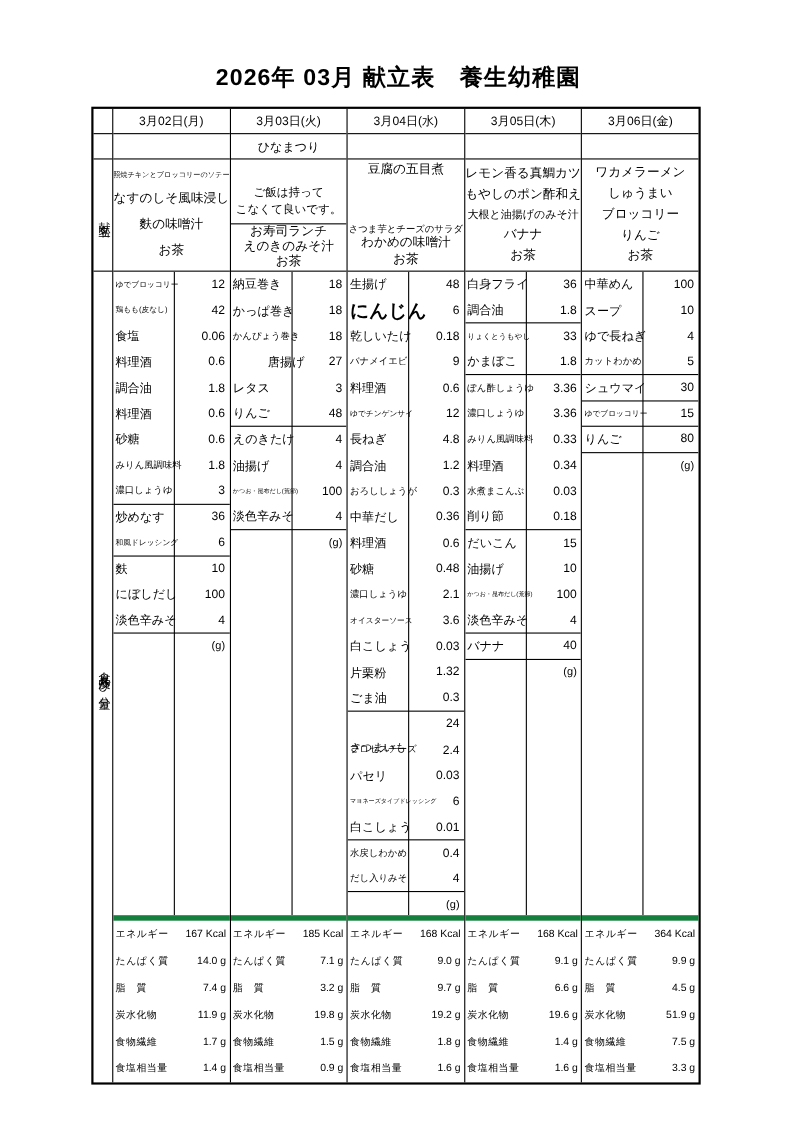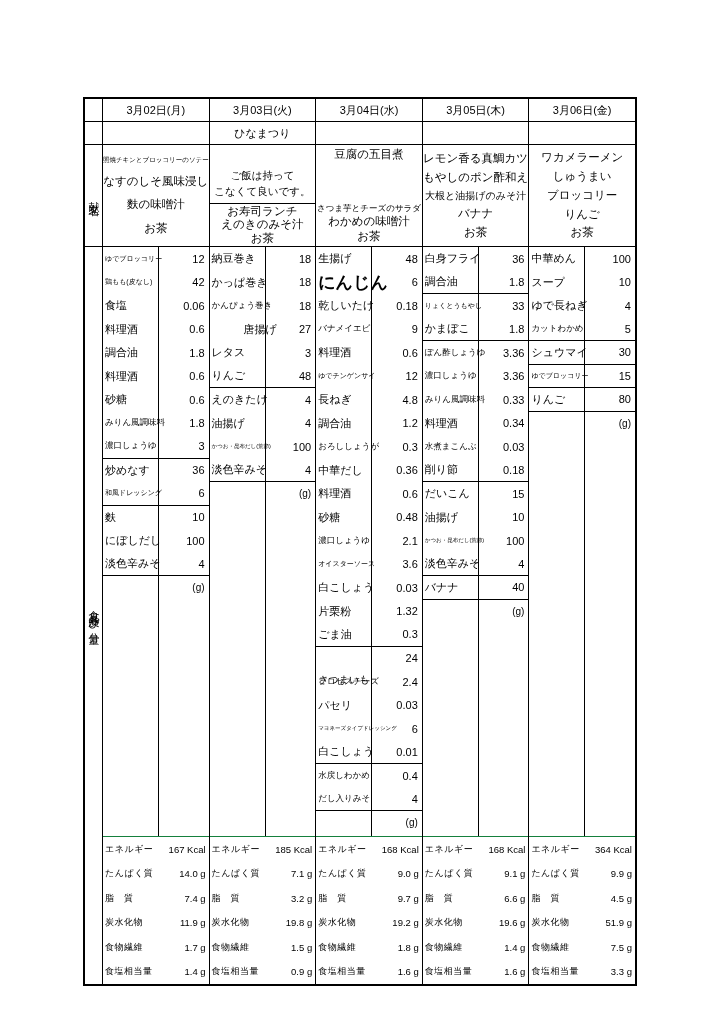--- a/index.html
+++ b/index.html
@@ -20,38 +20,39 @@
   .day-col{flex:1;min-width:0;border-right:1px solid #000;display:flex;flex-direction:column;box-sizing:border-box;}
   .day-col:last-child{border-right:none;}
   .cell{box-sizing:border-box;}
   .date,.event{height:23px;border-bottom:1px solid #000;display:flex;align-items:center;
                justify-content:center;font-size:11px;white-space:nowrap;}
   .menu{height:102px;border-bottom:1px solid #000;display:flex;flex-direction:column;overflow:hidden;}
   .note{border-bottom:1px solid #000;padding:3px 1px;text-align:center;font-size:10.5px;line-height:1.5;margin-top:20px;}
   .menu-lines{flex:1;display:flex;flex-direction:column;justify-content:space-evenly;align-items:center;min-height:0;}
   .menu-line{white-space:nowrap;line-height:1;}
   .s-md{font-size:11.5px;} .s-sm{font-size:10px;} .s-xs{font-size:8.5px;margin-top:40px;} .s-xxs{font-size:6.5px;}
-  .ing{height:590px;border-bottom:1px solid #15803d;position:relative;display:flex;
+  .ing{height:590px;border-bottom:5px solid #15803d;position:relative;display:flex;
        flex-direction:column;overflow:hidden;}
   .vdiv{position:absolute;left:52%;top:0;bottom:0;width:1px;background:#000;}
   .irow{height:23.5px;flex-shrink:0;display:flex;align-items:center;box-sizing:border-box;}
   .irow.gend{border-bottom:1px solid #000;}
   .iname{width:52%;box-sizing:border-box;padding-left:2px;white-space:nowrap;overflow:visible;}
   .ival{flex:1;text-align:right;padding-right:4px;font-size:11px;white-space:nowrap;}
   .unit-val{font-size:10px;}
   .ifill{flex:1;min-height:0;}
   .nut{flex:1;display:flex;flex-direction:column;overflow:hidden;}
   .nrow{flex:1;display:flex;align-items:center;min-height:0;}
   .nlab{padding-left:2px;font-size:9px;letter-spacing:.5px;white-space:nowrap;}
   .nval{flex:1;text-align:right;padding-right:3px;font-size:9.5px;white-space:nowrap;}
 </style>
 </head>
 <body>
 
 <div class="sheet">
+  <h1 class="title">2026年 03月 献立表　養生幼稚園</h1>
   <div class="table">
     <div class="label-col">
       <div class="lc-cell lc-top"></div>
       <div class="lc-cell lc-event"></div>
       <div class="lc-cell lc-menu">
         <span class="vtext">献立名</span>
       </div>
       <div class="lc-cell lc-foods">
         <span class="vtext">食品名及び分量</span>
       </div>

